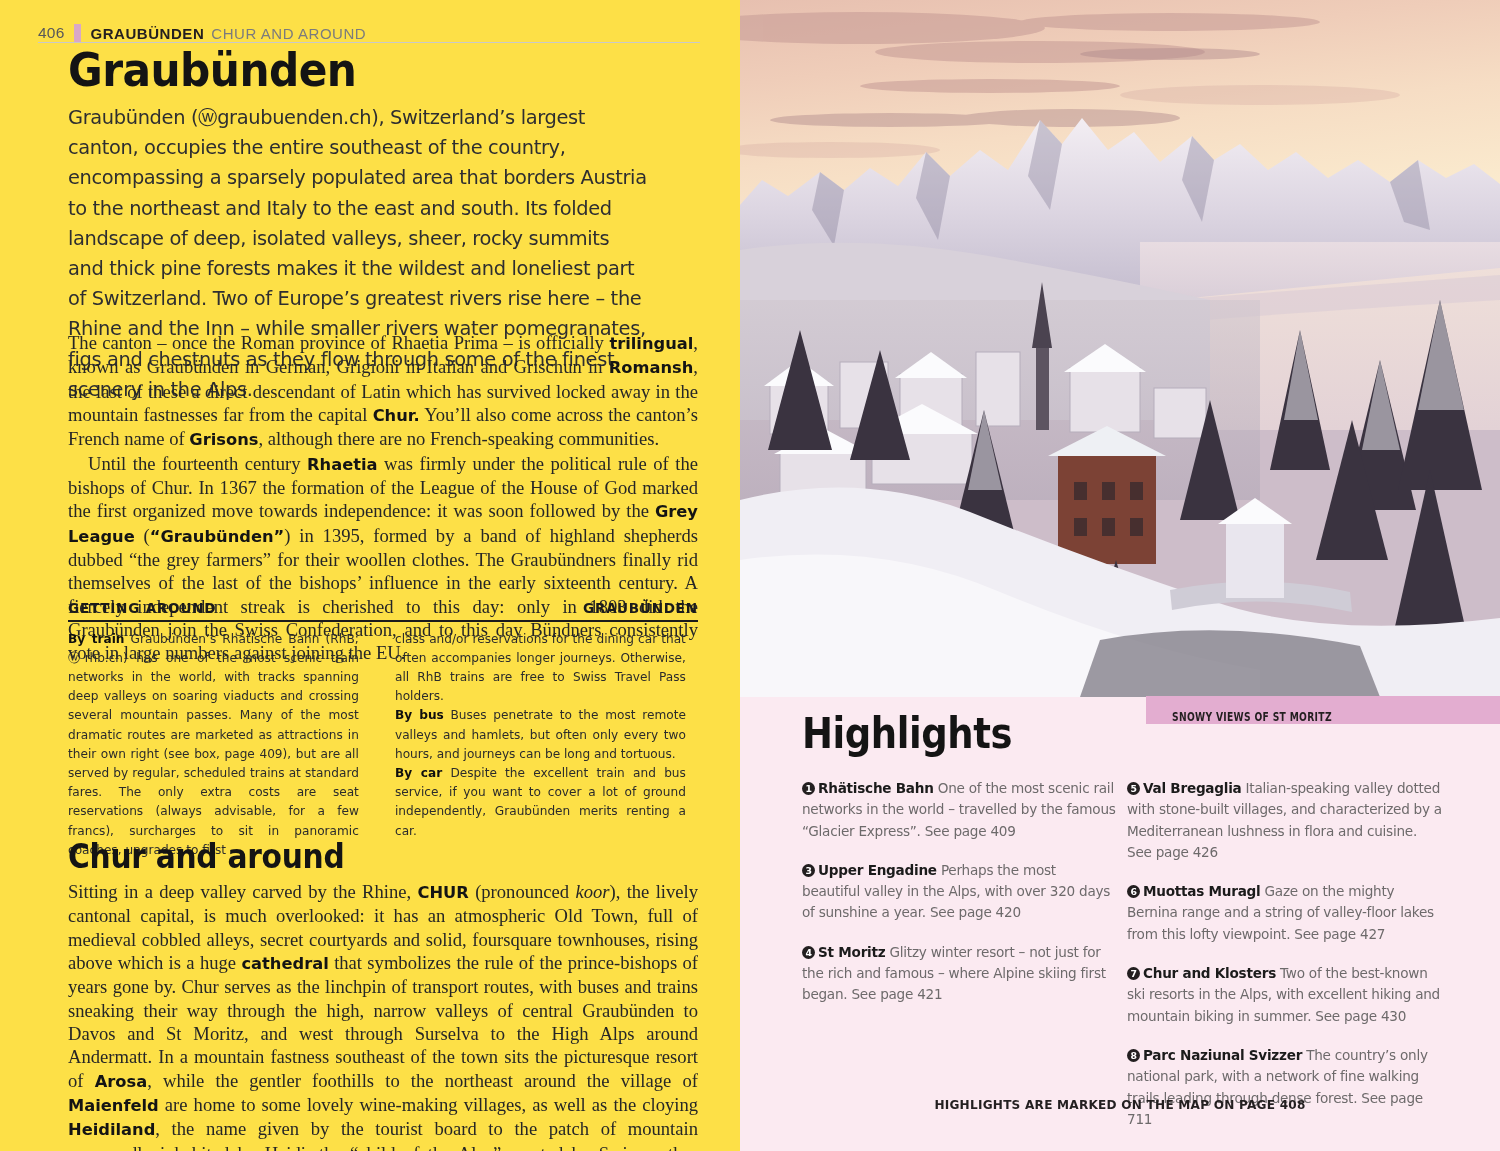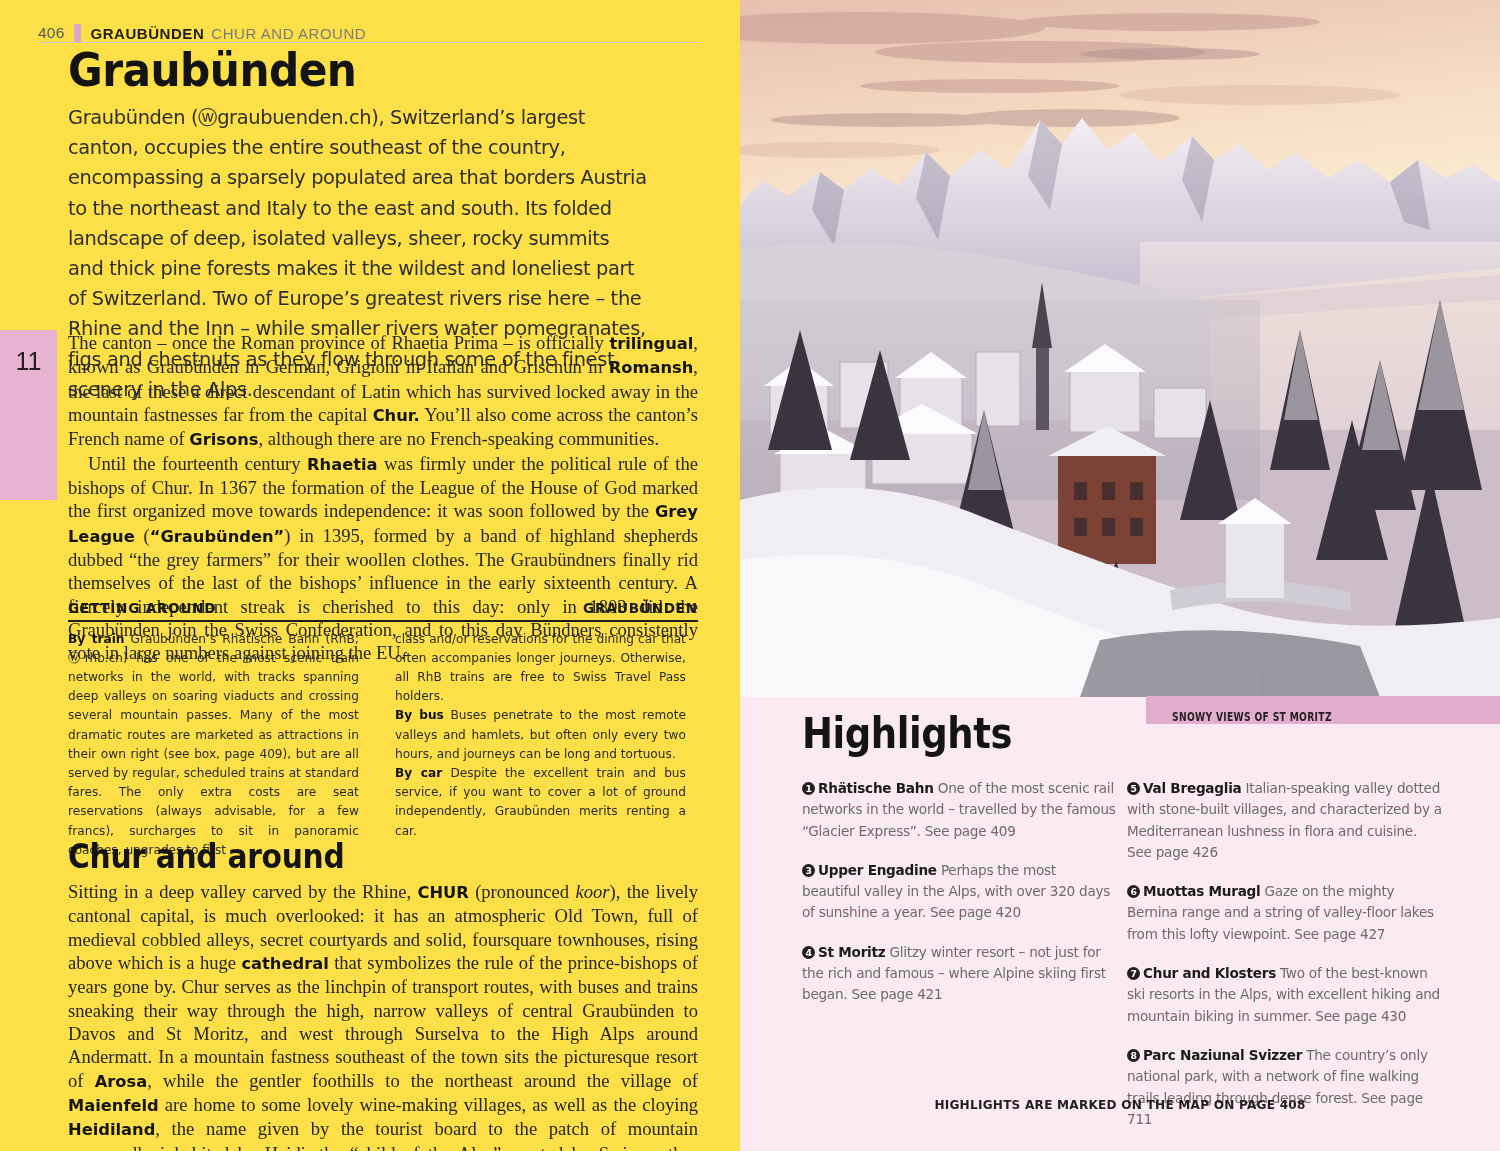--- a/index.html
+++ b/index.html
@@ -93,23 +93,20 @@
   <div class="page-left">
 
     <div class="running-head">
       <span class="folio">406</span>
       <span class="rh-bar"></span>
       <span class="rh-chapter">GRAUBÜNDEN</span>
       <span class="rh-sec">CHUR AND AROUND</span>
     </div>
     <div class="rh-rule"></div>
 
-    <div class="chap-tab">
-      <span>11</span>
-    </div>
 
     <h1 class="region">Graubünden</h1>
 
     <div class="intro">Graubünden (ⓦgraubuenden.ch), Switzerland’s largest canton, occupies the entire southeast of the country, encompassing a sparsely populated area that borders Austria to the northeast and Italy to the east and south. Its folded landscape of deep, isolated valleys, sheer, rocky summits and thick pine forests makes it the wildest and loneliest part of Switzerland. Two of Europe’s greatest rivers rise here – the Rhine and the Inn – while smaller rivers water pomegranates, figs and chestnuts as they flow through some of the finest scenery in the Alps.</div>
 
     <div class="body-serif">
       <p>The canton – once the Roman province of Rhaetia Prima – is officially <b>trilingual</b>, known as Graubünden in German, Grigioni in Italian and Grischun in <b>Romansh</b>, the last of these a direct descendant of Latin which has survived locked away in the mountain fastnesses far from the capital <b>Chur.</b> You’ll also come across the canton’s French name of <b>Grisons</b>, although there are no French-speaking communities.</p>
       <p>Until the fourteenth century <b>Rhaetia</b> was firmly under the political rule of the bishops of Chur. In 1367 the formation of the League of the House of God marked the first organized move towards independence: it was soon followed by the <b>Grey League</b> (<b>“Graubünden”</b>) in 1395, formed by a band of highland shepherds dubbed “the grey farmers” for their woollen clothes. The Graubündners finally rid themselves of the last of the bishops’ influence in the early sixteenth century. A fiercely independent streak is cherished to this day: only in 1803 did the Graubünden join the Swiss Confederation, and to this day Bündners consistently vote in large numbers against joining the EU.</p>
     </div>
 

